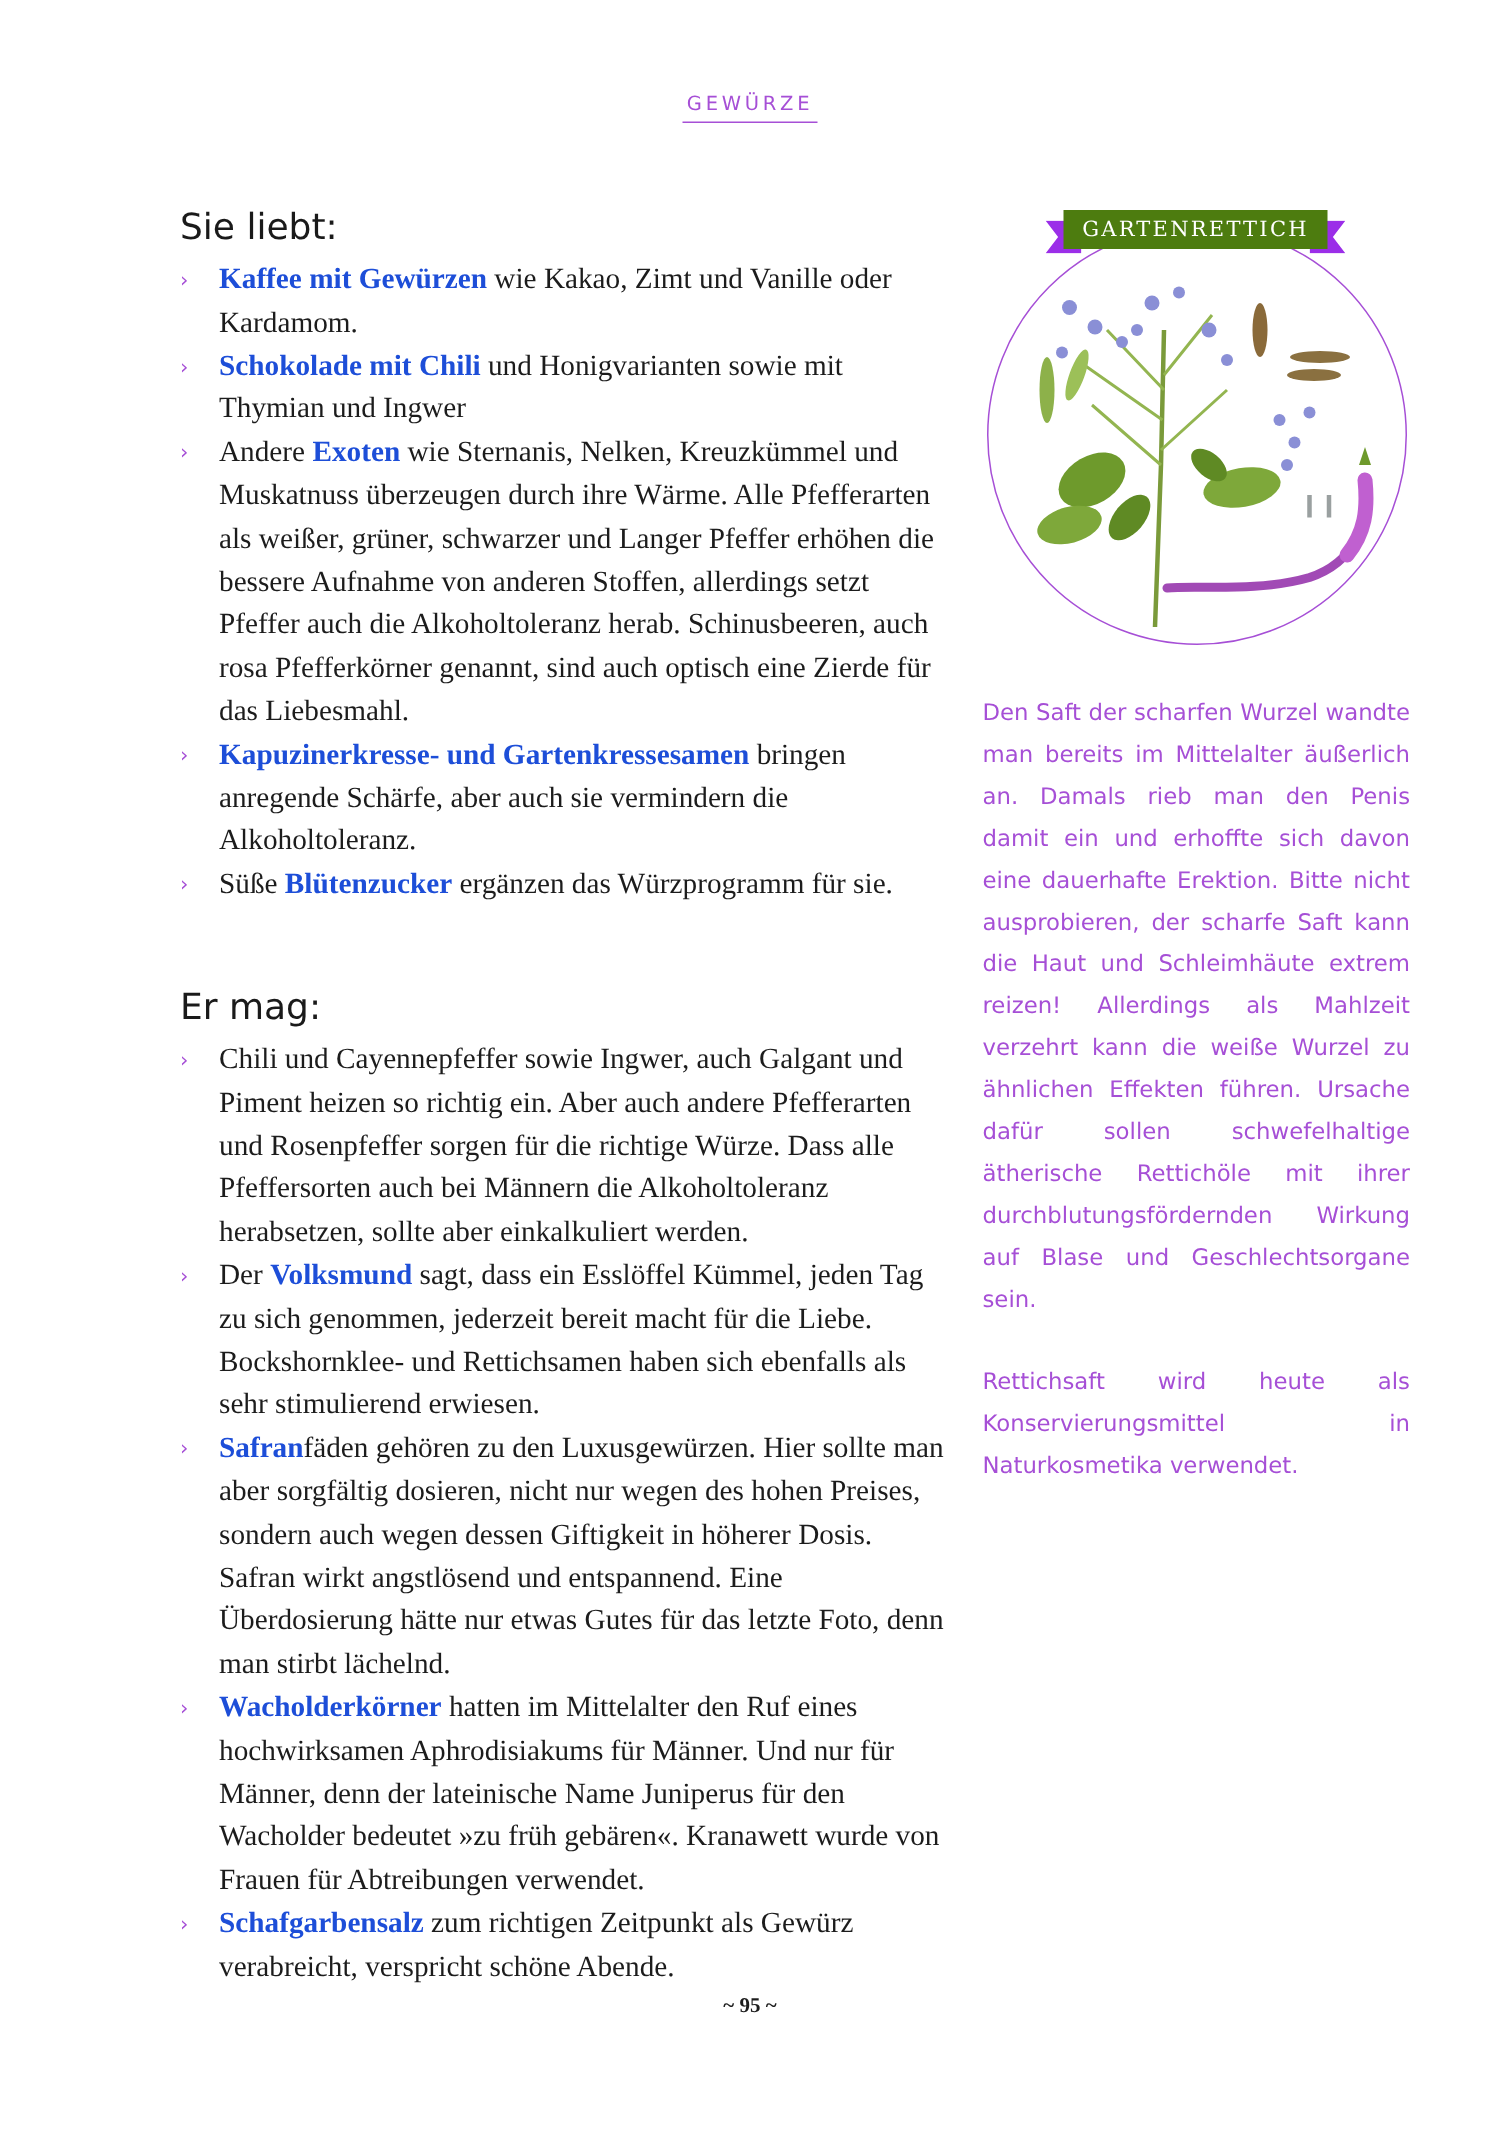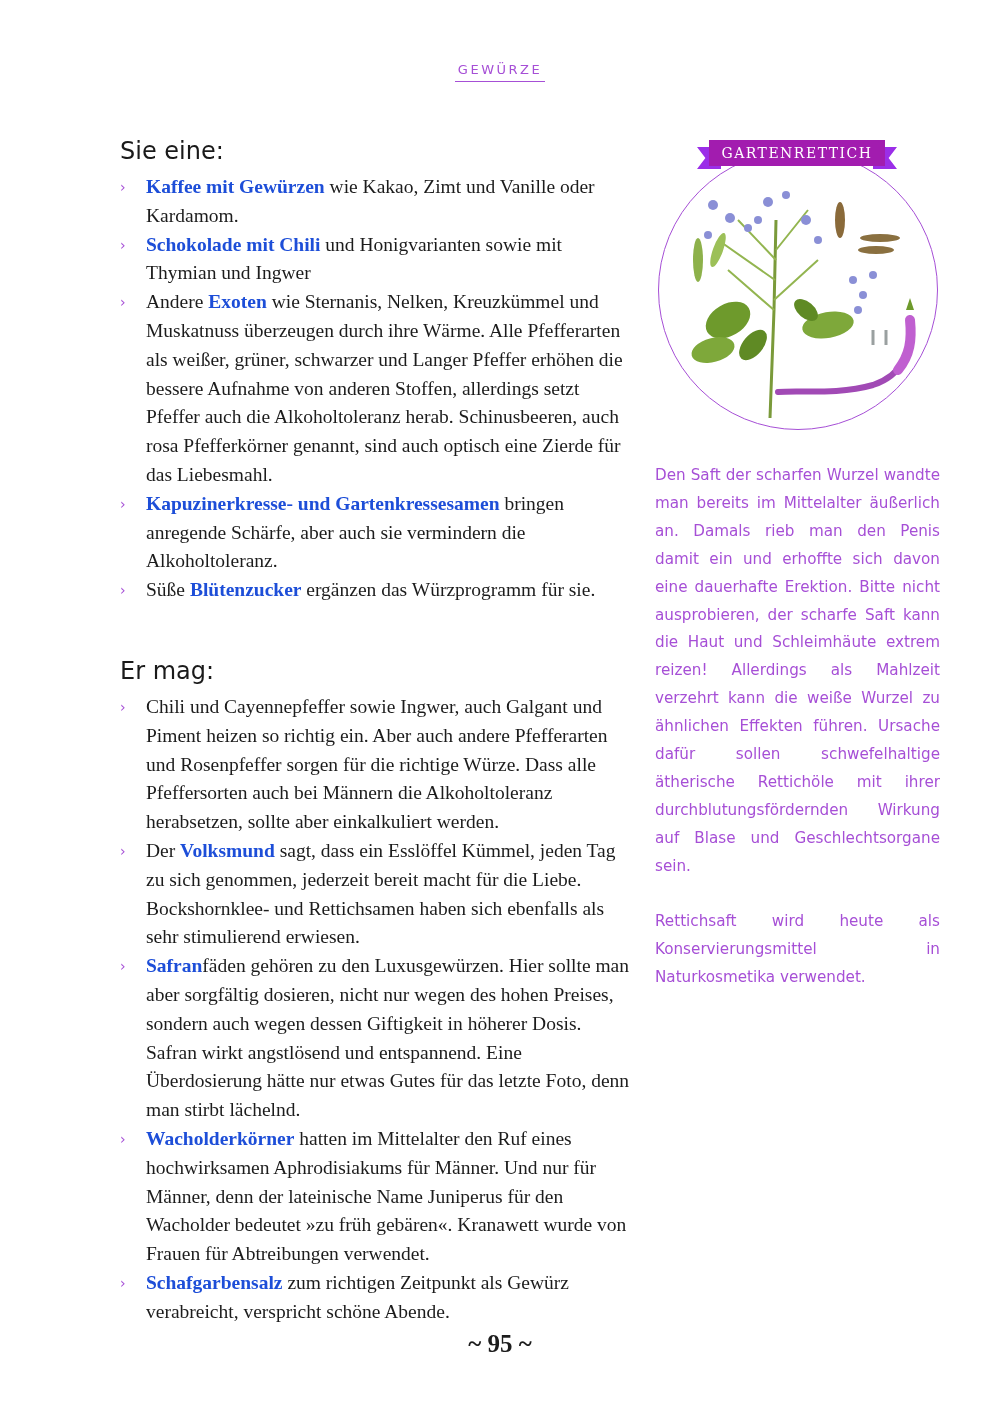--- a/index.html
+++ b/index.html
@@ -34,40 +34,40 @@
       text-align: left;
     }
     ul.spice-list li .bullet {
       position: absolute; left: 0; top: 0;
       color: #a64fd6; font-family: "DejaVu Sans", sans-serif; font-size: 14px;
     }
     .hl { color: #1d4ed8; font-weight: bold; }
     .section-gap { height: 48px; }
     .page-number {
       position: absolute; left: 0; right: 0; top: 1330px; text-align: center;
-      font-family: "Liberation Serif", serif; font-weight: bold; font-size: 25px; color: #1c1c1c;
+      font-family: "Liberation Serif", serif; font-weight: bold; font-size: 14px; color: #1c1c1c;
     }
     
     .sidebar { position: absolute; left: 655px; top: 140px; width: 285px; }
     .emblem { position: relative; width: 285px; height: 295px; }
     .emblem-circle {
       position: absolute; left: 3px; top: 10px; width: 278px; height: 278px;
       border: 1.5px solid #a64fd6; border-radius: 50%; background: #fff;
     }
     .banner {
       position: absolute; left: 42px; top: 0px; width: 200px; height: 28px;
     }
     .banner .ribbon-left, .banner .ribbon-right {
       position: absolute; top: 7px; width: 24px; height: 22px; background: #9b2ee8;
     }
     .banner .ribbon-left { left: 0; clip-path: polygon(0 0, 100% 0, 100% 100%, 0 100%, 35% 50%); }
     .banner .ribbon-right { right: 0; clip-path: polygon(0 0, 100% 0, 65% 50%, 100% 100%, 0 100%); }
     .banner .ribbon-main {
       position: absolute; left: 12px; right: 12px; top: 0; height: 26px;
-      background: #a21caf; color: #fff; text-align: center;
+      background: #4d7c0f; color: #fff; text-align: center;
       font-family: "DejaVu Serif", serif; font-size: 14px; letter-spacing: 1.5px; line-height: 26px;
     }
     .plant-svg { position: absolute; left: 3px; top: 10px; }
     .sidebar-title {
       font-family: "DejaVu Sans", sans-serif; font-weight: bold;
       color: #a64fd6; font-size: 14.5px; letter-spacing: 1px;
       text-align: center; line-height: 28px; margin-top: 27px;
     }
     .sidebar p {
       font-family: "DejaVu Sans", sans-serif;
@@ -78,21 +78,21 @@
   </style>
 </head>
 <body>
 
 <div class="running-head">
   <span>GEWÜRZE</span>
 </div>
 
 <div class="main-col">
 
-  <h2 class="section-heading">Sie eine:</h2>
+  <h2 class="section-heading">Sie liebt:</h2>
   <ul class="spice-list">
     <li><span class="bullet">›</span><span></span><span class="hl">Kaffee mit Gewürzen</span><span> wie Kakao, Zimt und Vanille oder Kardamom.</span></li>
     <li><span class="bullet">›</span><span></span><span class="hl">Schokolade mit Chili</span><span> und Honigvarianten sowie mit Thymian und Ingwer</span></li>
     <li><span class="bullet">›</span><span>Andere </span><span class="hl">Exoten</span><span> wie Sternanis, Nelken, Kreuzkümmel und Muskatnuss überzeugen durch ihre Wärme. Alle Pfefferarten als weißer, grüner, schwarzer und Langer Pfeffer erhöhen die bessere Aufnahme von anderen Stoffen, allerdings setzt Pfeffer auch die Alkoholtoleranz herab. Schinusbeeren, auch rosa Pfefferkörner genannt, sind auch optisch eine Zierde für das Liebesmahl.</span></li>
     <li><span class="bullet">›</span><span></span><span class="hl">Kapuzinerkresse- und Gartenkressesamen</span><span> bringen anregende Schärfe, aber auch sie vermindern die Alkoholtoleranz.</span></li>
     <li><span class="bullet">›</span><span>Süße </span><span class="hl">Blütenzucker</span><span> ergänzen das Würzprogramm für sie.</span></li>
   </ul>
 
   <div class="section-gap"></div>
 

